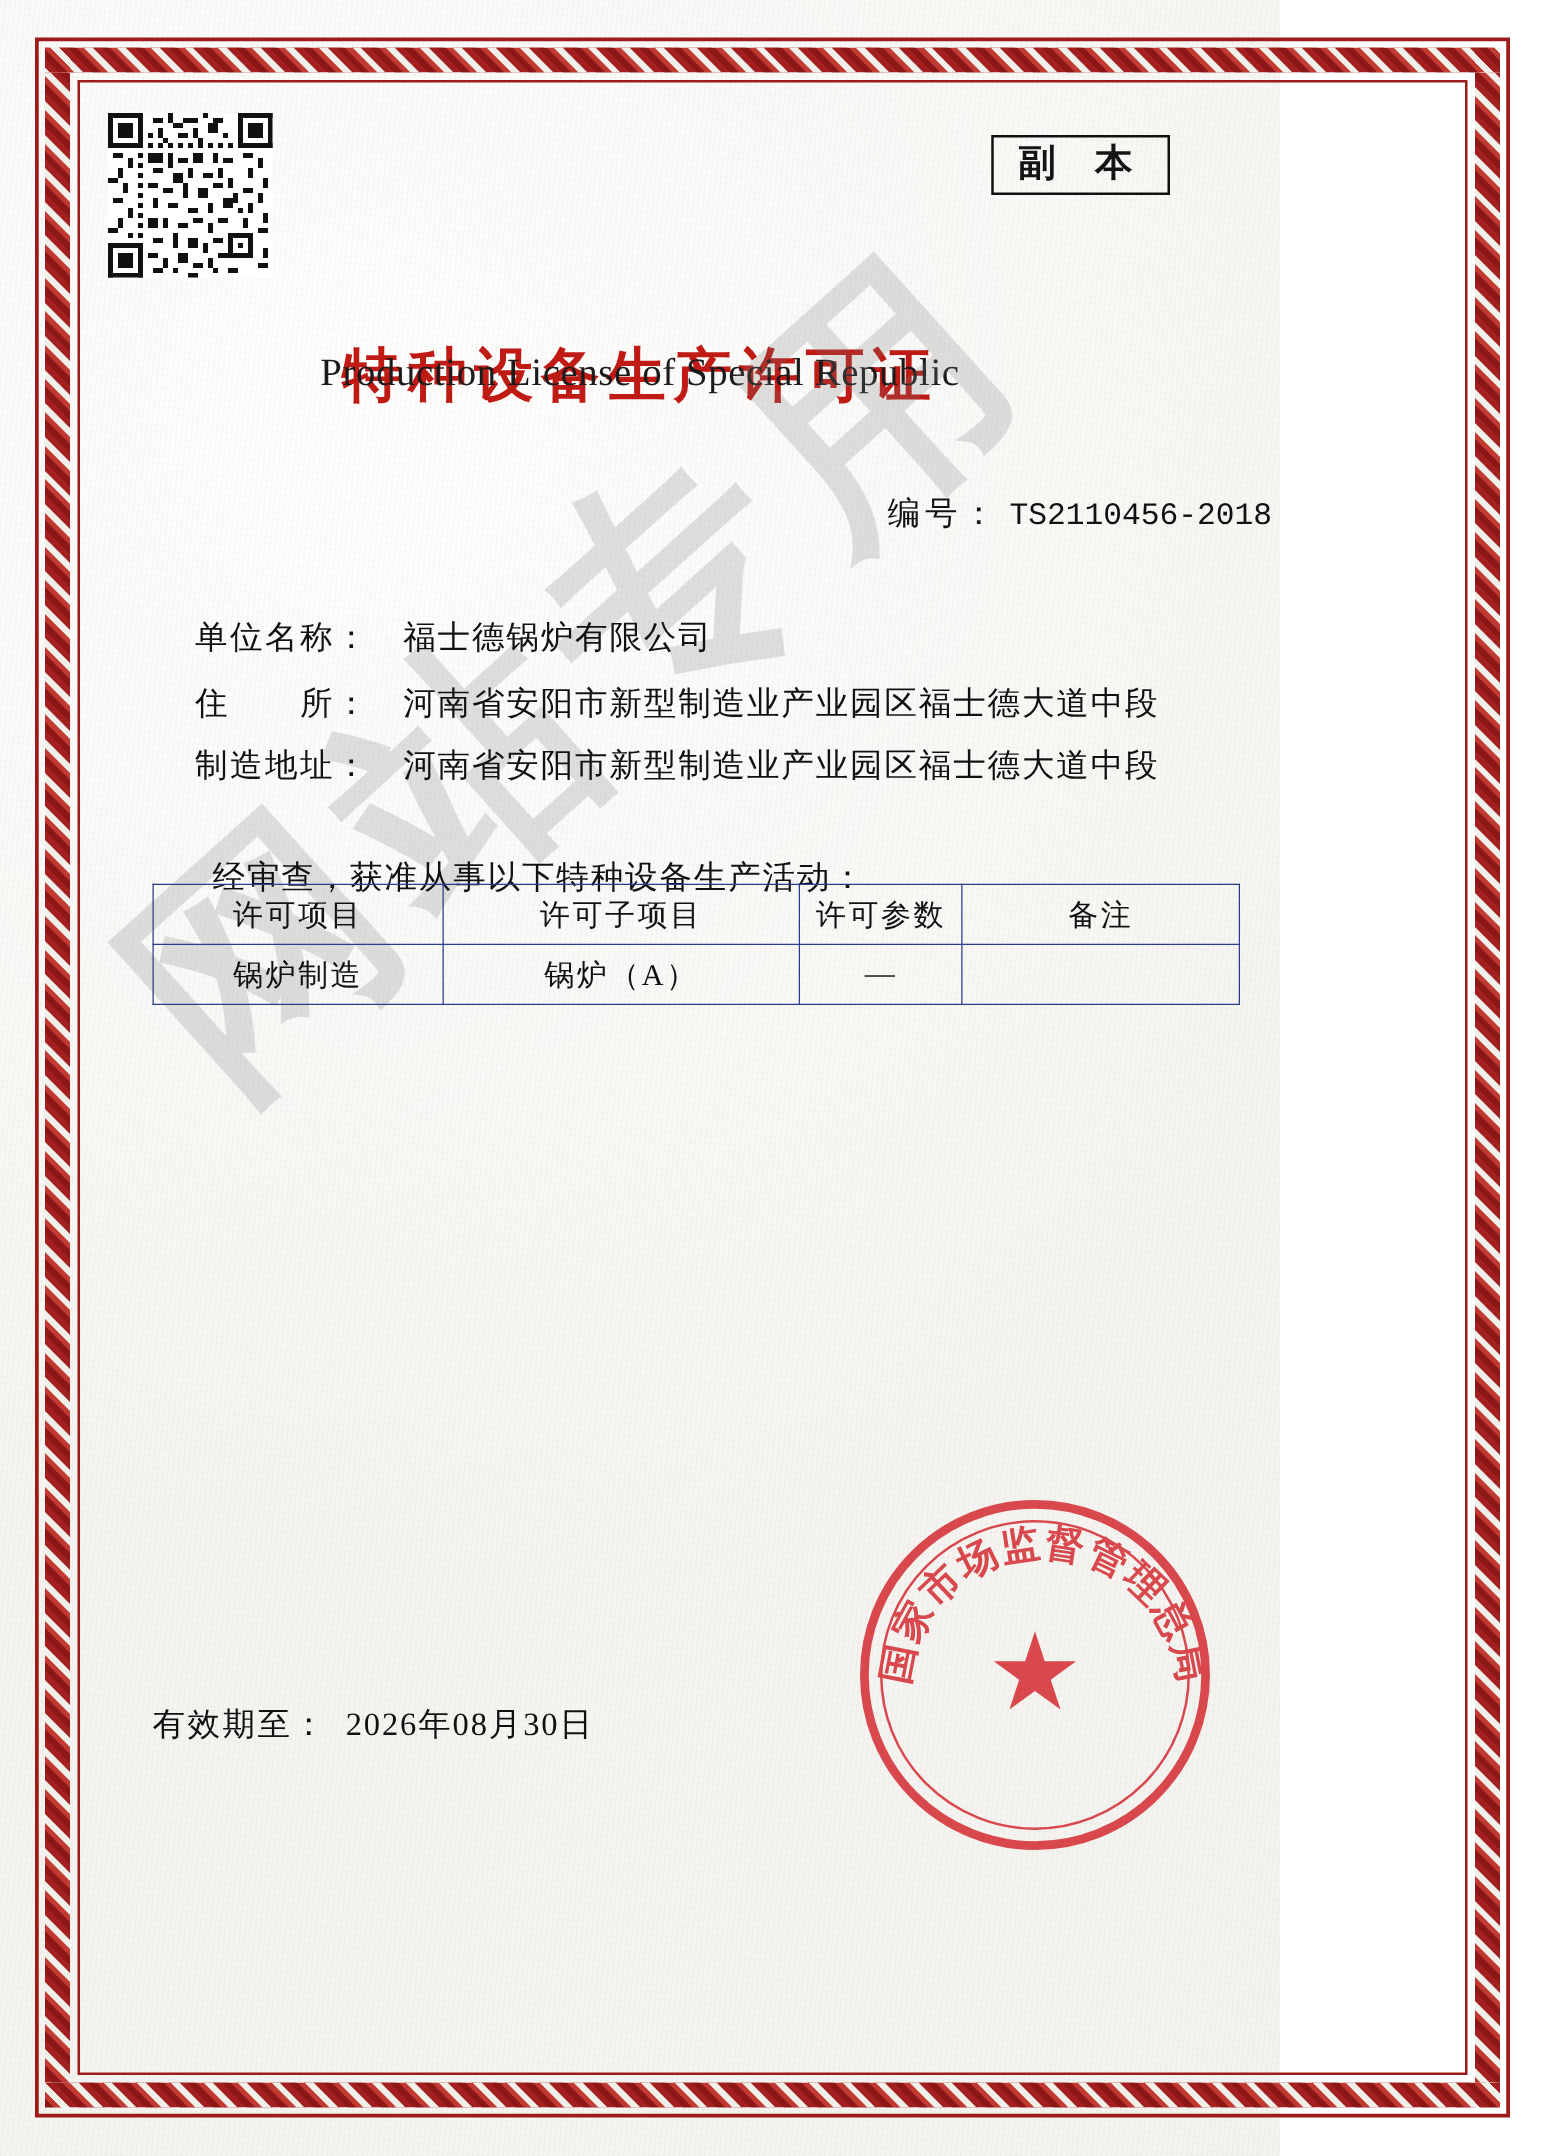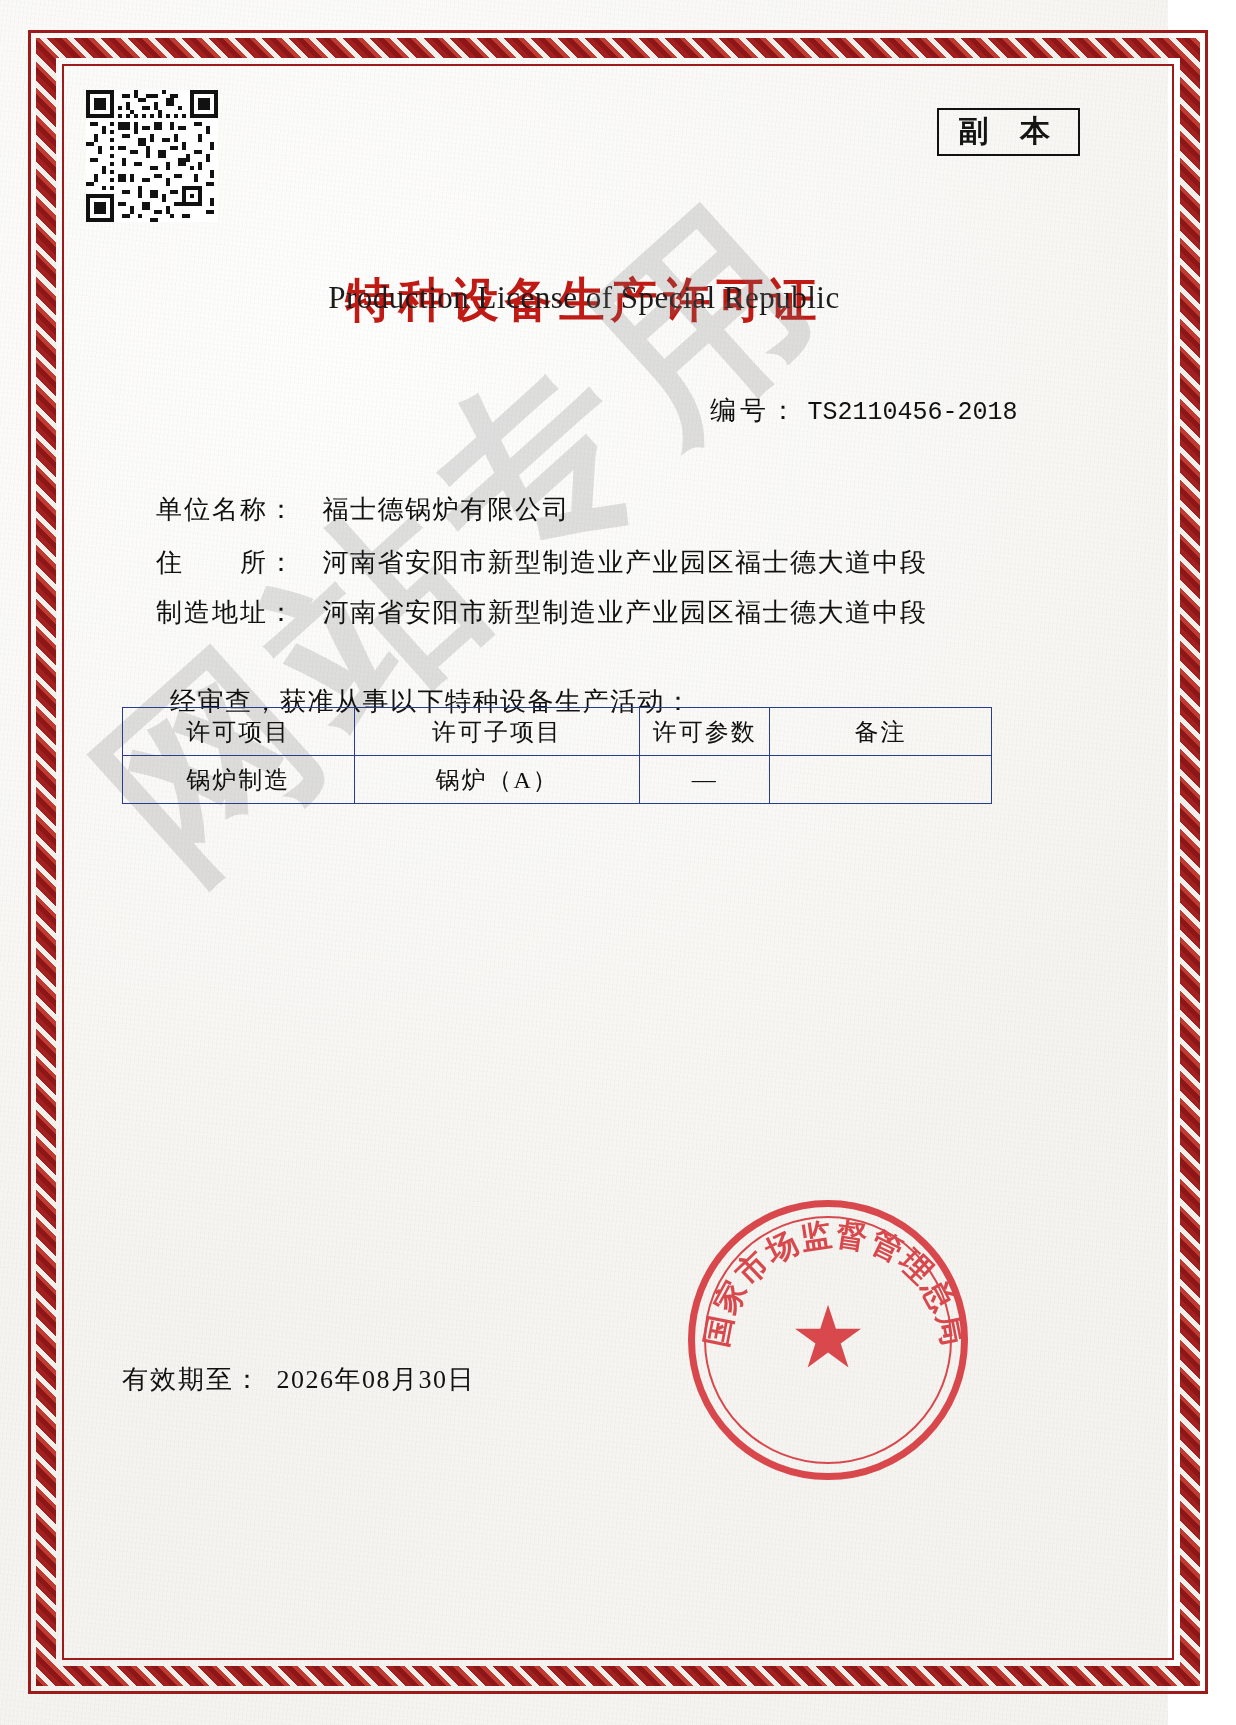--- a/index.html
+++ b/index.html
@@ -9,21 +9,21 @@
   body {
     width: 1236px;
     height: 1725px;
     background: #ffffff;
     font-family: "Liberation Serif", serif;
     overflow: hidden;
   }
 
   .page {
     position: relative;
-    width: 1168px;
+    width: 1024px;
     height: 1725px;
     background:
       radial-gradient(circle at 30% 20%, rgba(255,255,255,0.9) 0%, rgba(245,244,240,0.6) 60%),
       linear-gradient(105deg, #f7f6f2 0%, #f3f2ee 35%, #f6f5f1 60%, #f1f0ec 100%);
   }
 
   
   .paper-texture {
     position: absolute;
     inset: 0;

